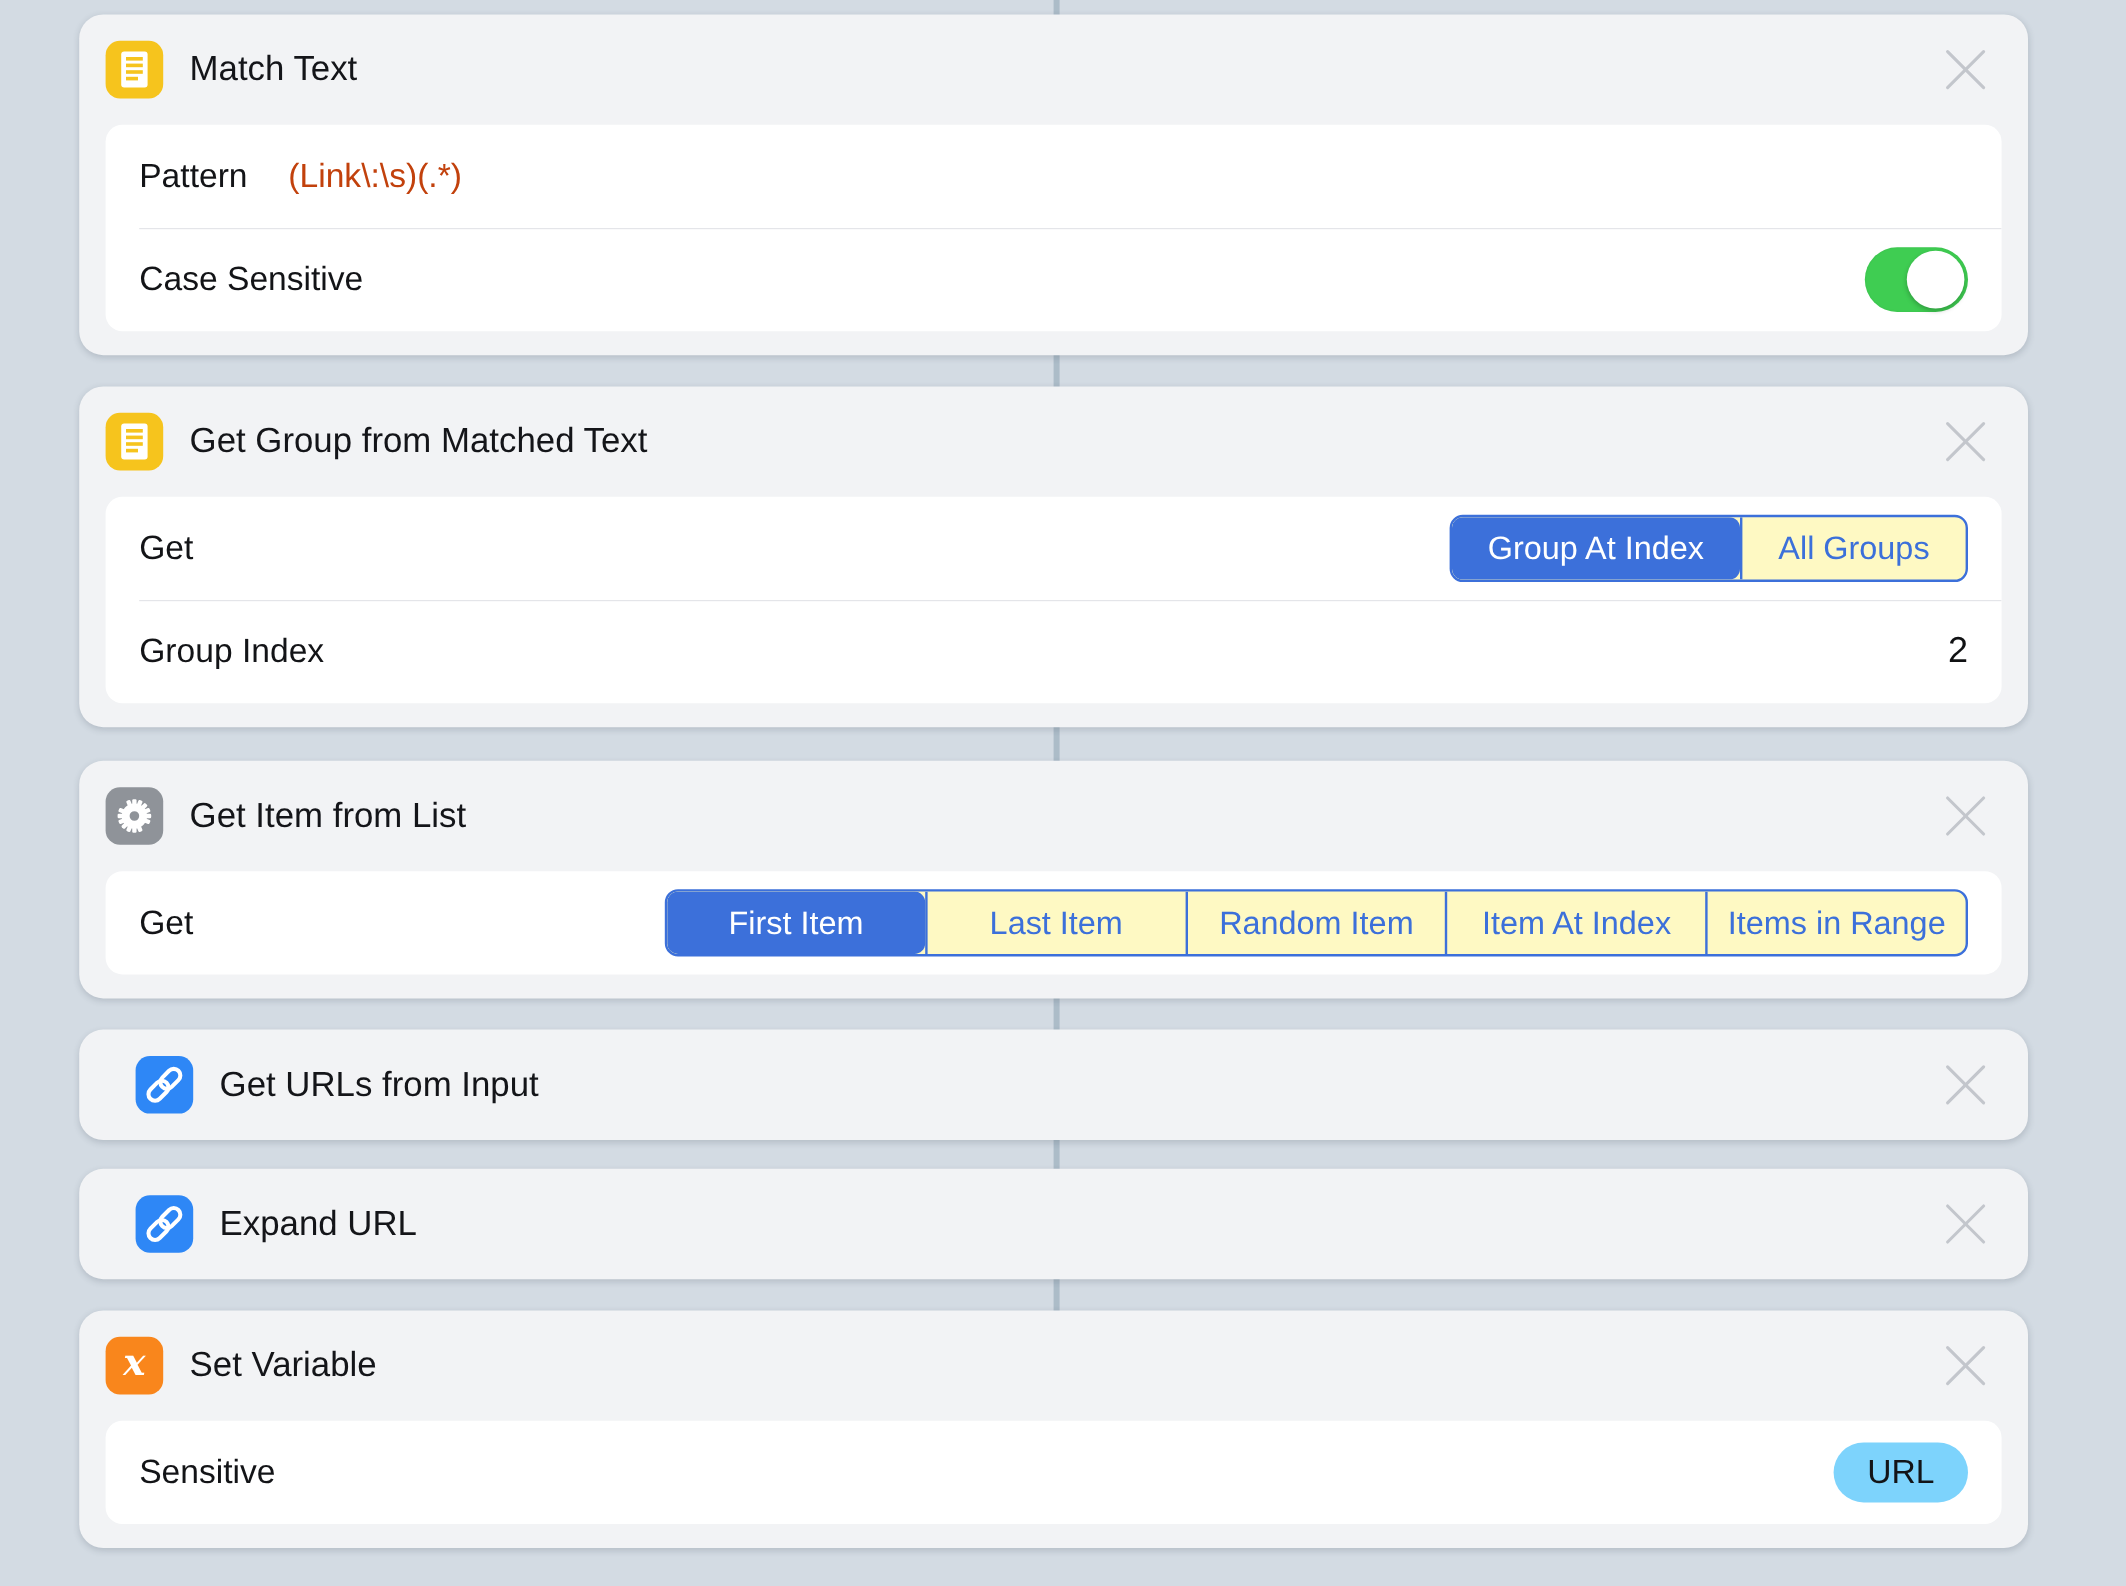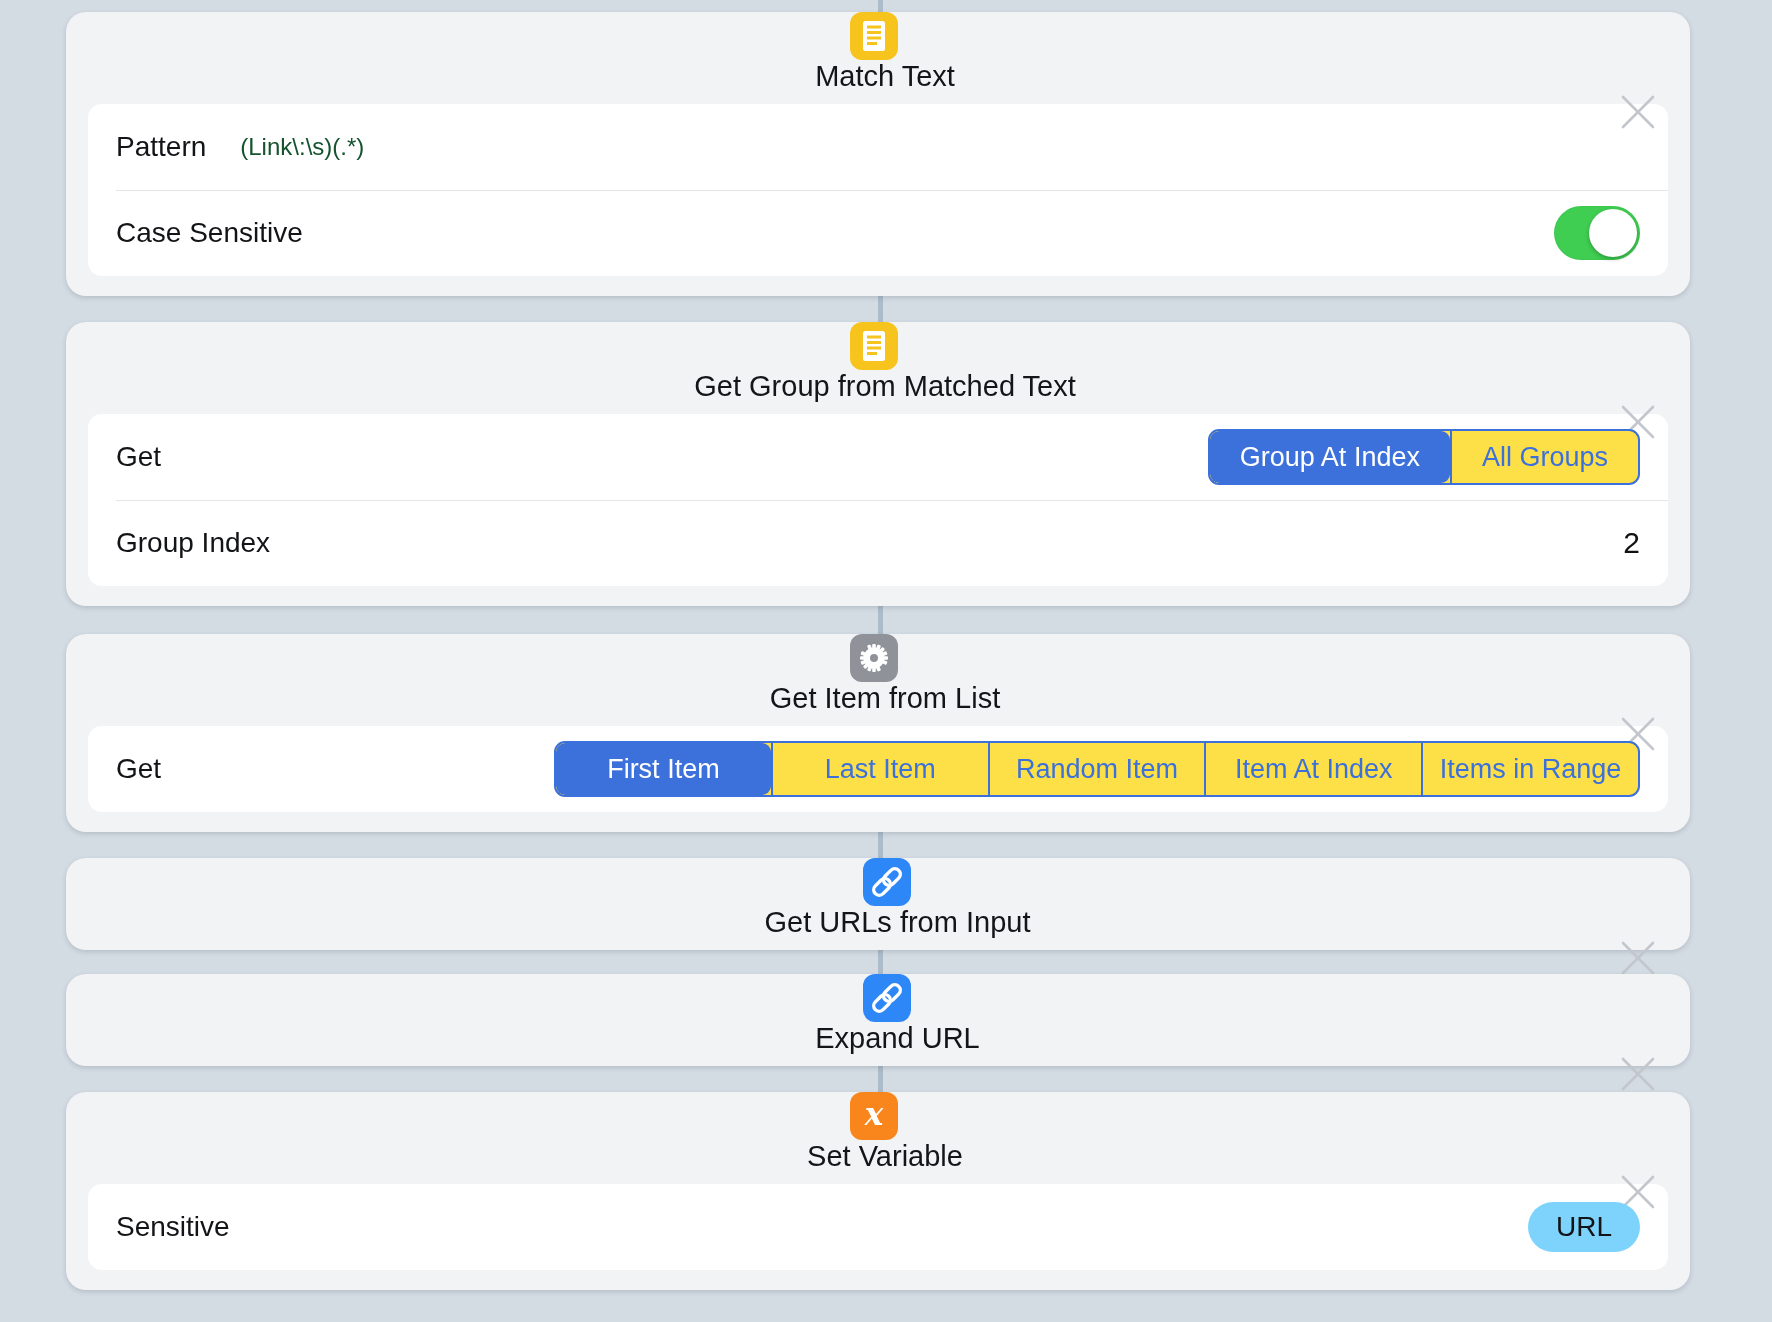--- a/index.html
+++ b/index.html
@@ -20,21 +20,20 @@
     background:#F2F3F5;
     border-radius:20px;
     box-shadow:0 2px 5px rgba(50,62,80,.18);
     padding-bottom:20px;
   }
   .card.plain { padding-bottom:0;padding-left:25px; }
   .card-header {
     height:92px;
     display:flex; align-items:center;
     padding:0 30px 0 22px;
-    flex-direction:column;
   }
   .app-icon {
     width:48px; height:48px; border-radius:12px; flex:none;
     display:flex; align-items:center; justify-content:center;
   }
   .app-icon.yellow { background:#F6C41D; }
   .app-icon.gray   { background:#8F9399; }
   .app-icon.blue   { background:#2E87F6; }
   .app-icon.orange { background:#F9861C; }
   .card-title { margin-left:22px; font-size:29px; font-weight:400; color:#141519; }
@@ -47,39 +46,39 @@
   }
   .row {
     min-height:86px; display:flex; align-items:center;
     padding:0 28px; position:relative;
   }
   .row + .row::before {
     content:""; position:absolute; left:28px; right:0; top:0;
     border-top:1px solid #E4E5E9;
   }
   .label { font-weight:400; font-size:28px; color:#131417; }
-  .inline-value { margin-left:34px; font-size:24px; color:#14532d; }
+  .inline-value { margin-left:34px; font-size:28px; color:#c2410c; }
   .spacer { flex:1; }
   .plain-value { font-size:30px; color:#101113; }
   
   .toggle {
     width:86px; height:54px; border-radius:27px; background:#3FCD52;
     position:relative; display:inline-block; cursor:pointer;
     box-shadow:inset 0 0 2px rgba(0,0,0,.08);
   }
   .toggle .knob {
     position:absolute; top:3px; right:3px; width:48px; height:48px;
     border-radius:50%; background:#FFFFFF;
     box-shadow:0 2px 4px rgba(0,0,0,.25);
   }
   
   .segmented {
     display:flex; align-items:stretch; height:56px;
     border:2px solid #3C70DA; border-radius:11px;
-    background:#fde047; overflow:hidden;
+    background:#fef9c3; overflow:hidden;
   }
   .seg {
     display:flex; align-items:center; justify-content:center;
     padding:0 30px; font-size:27px; color:#3C70DA; cursor:pointer;
     border-left:2px solid #3C70DA; white-space:nowrap;
   }
   .seg:first-child { border-left:none; }
   .seg.selected { background:#3C70DA; color:#FFFFFF; border-radius:9px; }
   .segmented.equal { width:1086px; }
   .segmented.equal .seg { flex:1; padding:0 8px; }

